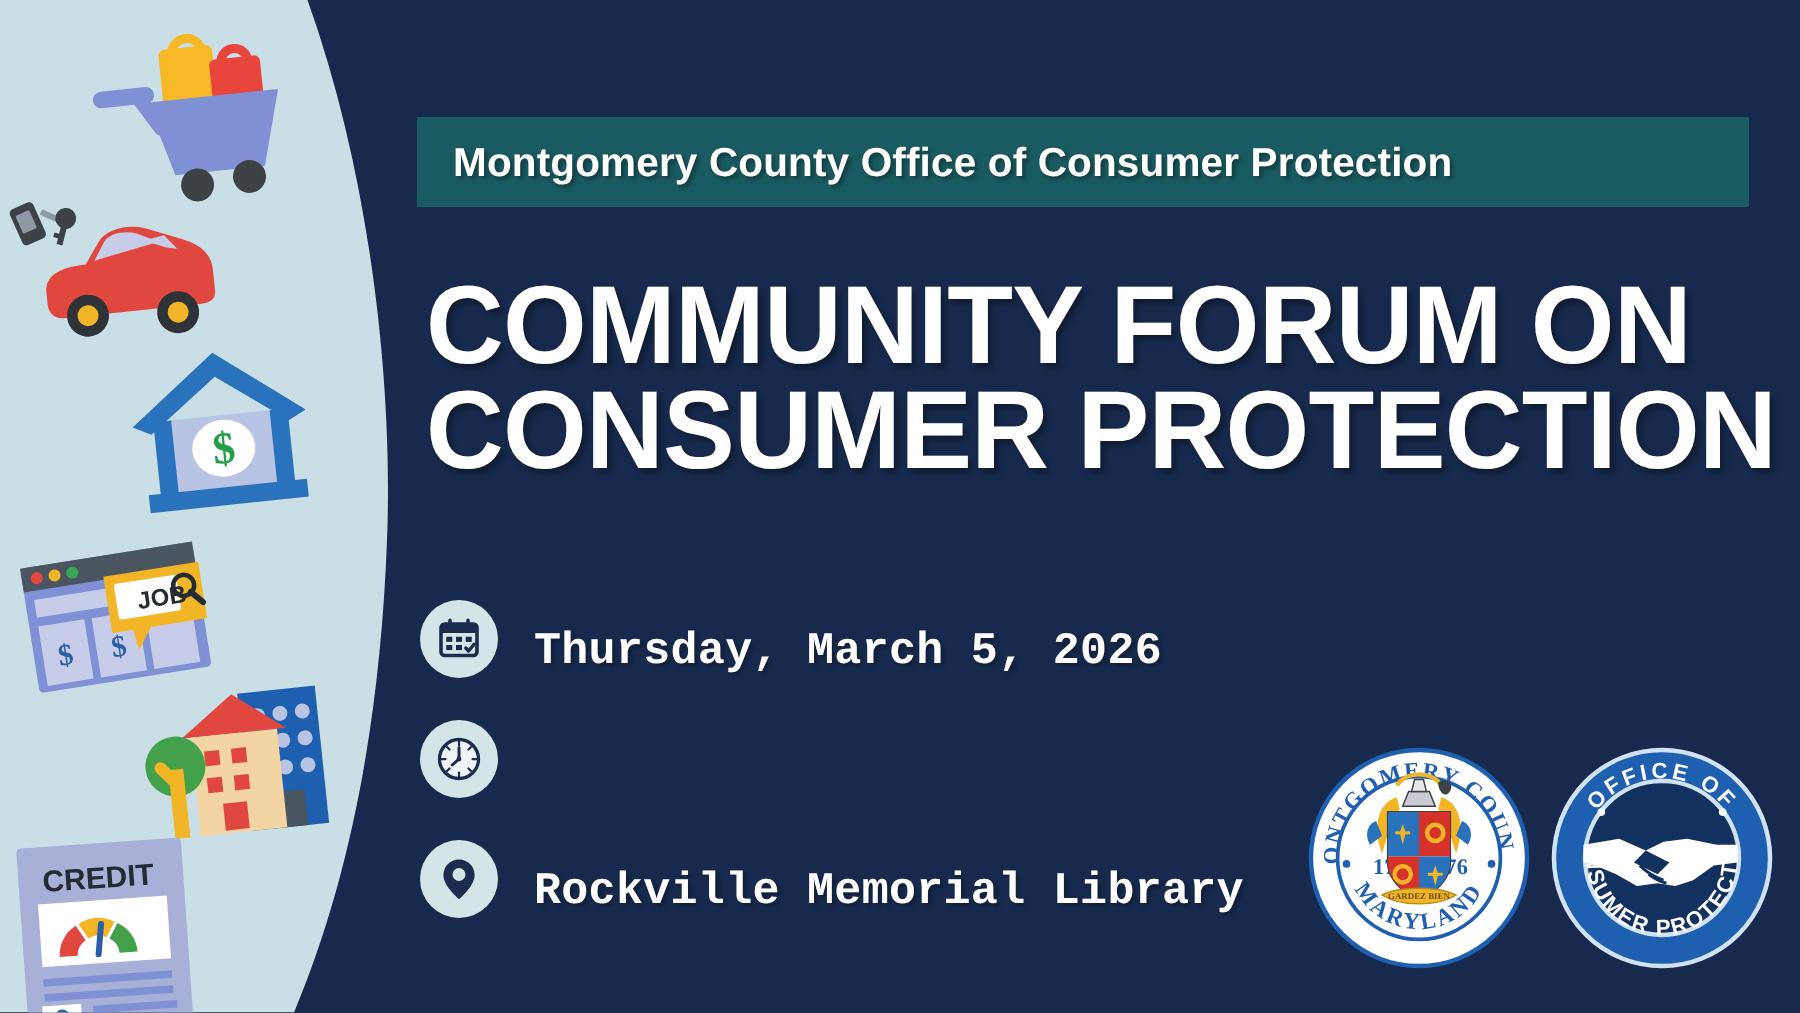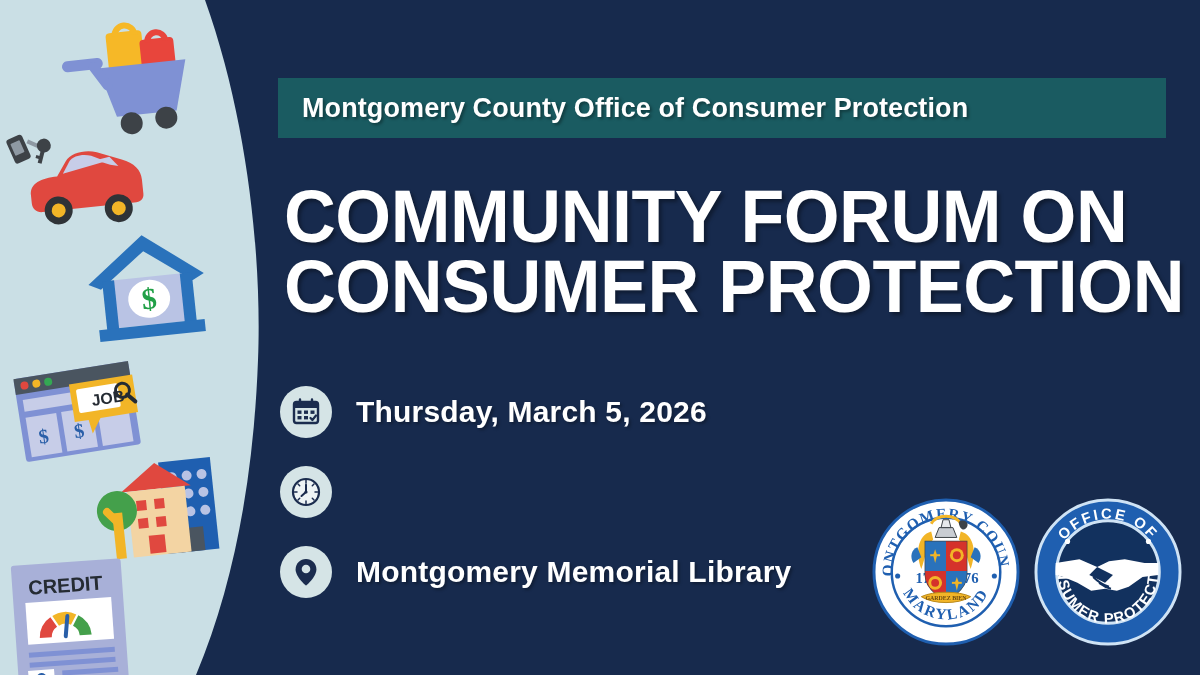--- a/index.html
+++ b/index.html
@@ -32,21 +32,21 @@
     position:absolute;left:12px;top:182px;width:910px;
     color:#ffffff;font-weight:bold;font-size:74px;line-height:.95;
     letter-spacing:-0.5px;
     transform:scaleX(.97);transform-origin:left top;
     text-shadow:3px 3px 4px rgba(0,0,0,.35);
   }
   .headline div{white-space:nowrap;}
 
   
   .details{position:absolute;left:8px;top:372px;}
-  .row{display:flex;align-items:center;height:80px;}
+  .row{display:flex;align-items:flex-end;height:80px;font-family:Liberation Mono, monospace;}
   .icon-circle{
     width:52px;height:52px;border-radius:50%;
     background:#d5e4e6;flex:0 0 52px;
     display:flex;align-items:center;justify-content:center;
     margin-right:24px;
   }
   .row-text{
     color:#ffffff;font-size:30px;font-weight:bold;white-space:nowrap;
     letter-spacing:.2px;
     text-shadow:2px 2px 3px rgba(0,0,0,.3);
@@ -249,21 +249,21 @@
       </div>
 
       <div class="row">
         <span class="icon-circle">
           <svg width="28" height="30" viewBox="0 0 28 30">
             <path d="M14,2 C8.2,2 3.6,6.6 3.6,12.4 C3.6,20 14,28.5 14,28.5
                      C14,28.5 24.4,20 24.4,12.4 C24.4,6.6 19.8,2 14,2 Z" fill="#1b2c4e"></path>
             <circle cx="14" cy="12" r="4.3" fill="#d5e4e6"></circle>
           </svg>
         </span>
-        <span class="row-text">Montgomery Memorial Library</span>
+        <span class="row-text">Rockville Memorial Library</span>
       </div>
     </div>
 
     <div class="seals">
 
       <svg class="seal" viewBox="0 0 150 150">
         <defs>
           <path id="mcTop" d="M21,75 A54,54 0 0 1 129,75" fill="none"></path>
           <path id="mcBot" d="M27,75 A48,48 0 0 0 123,75" fill="none"></path>
         </defs>

